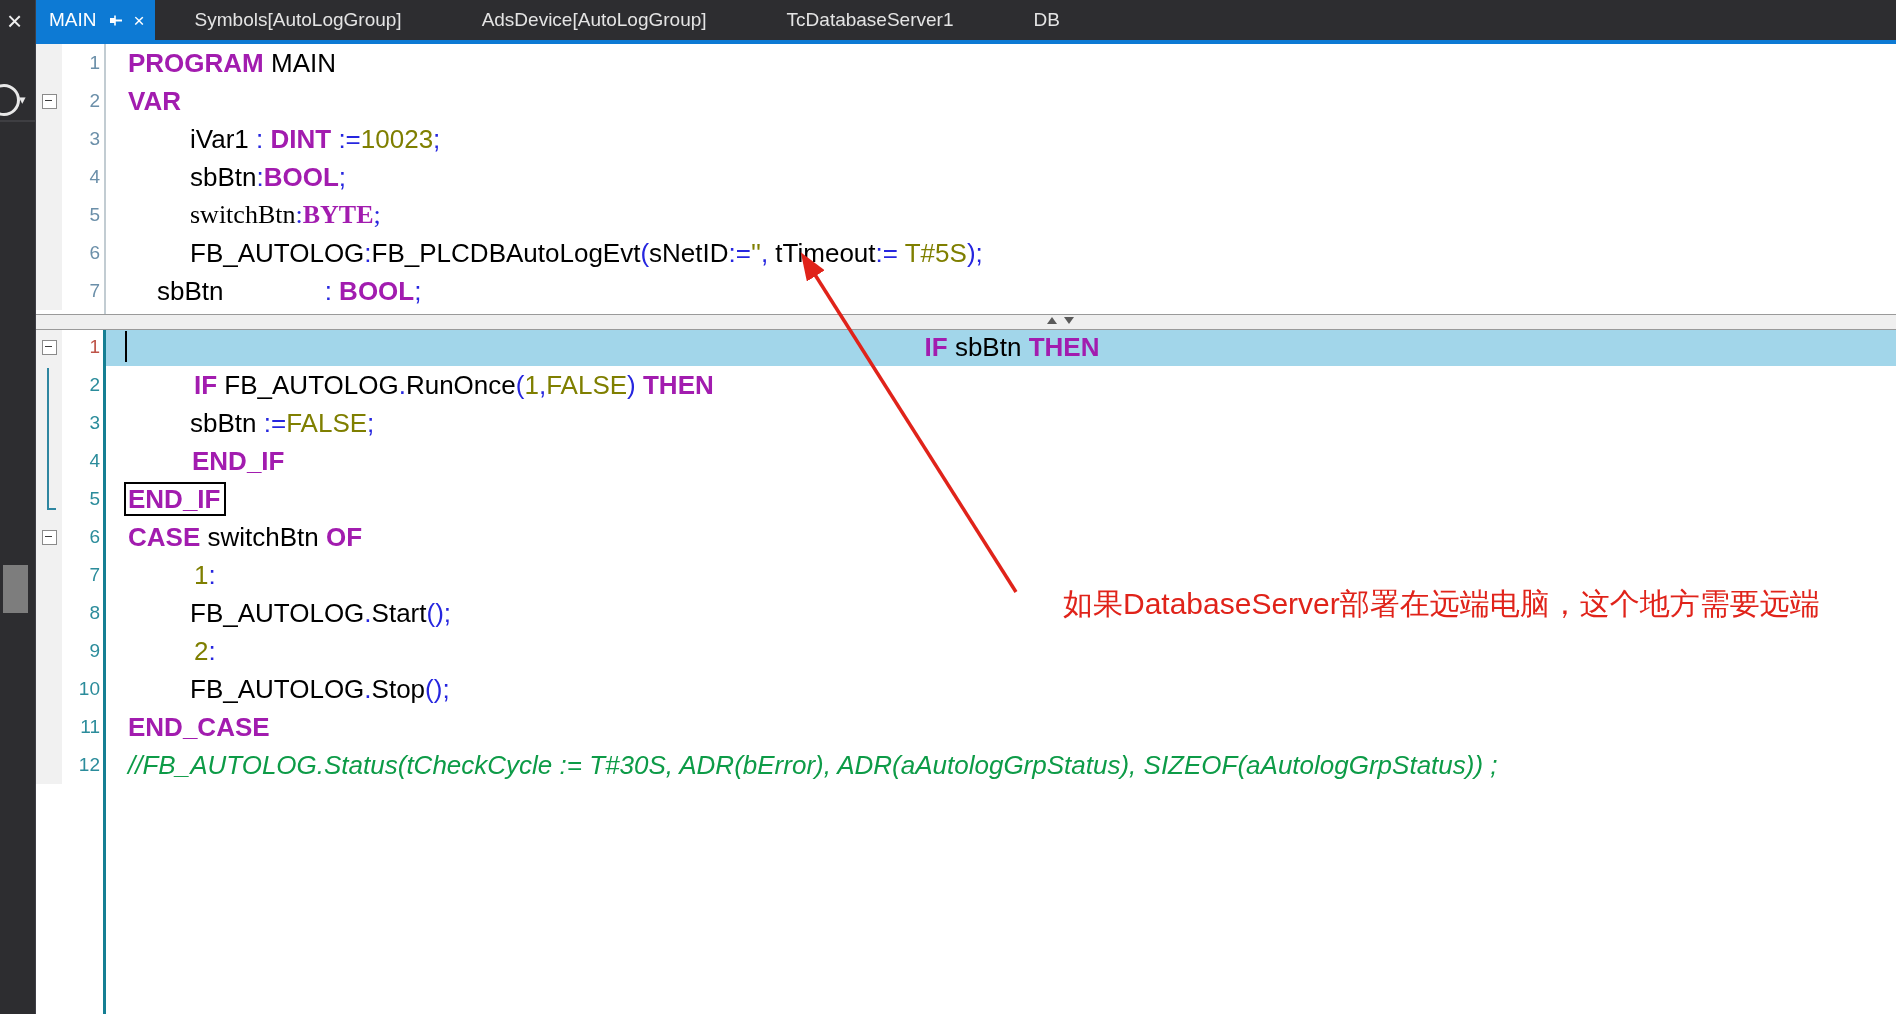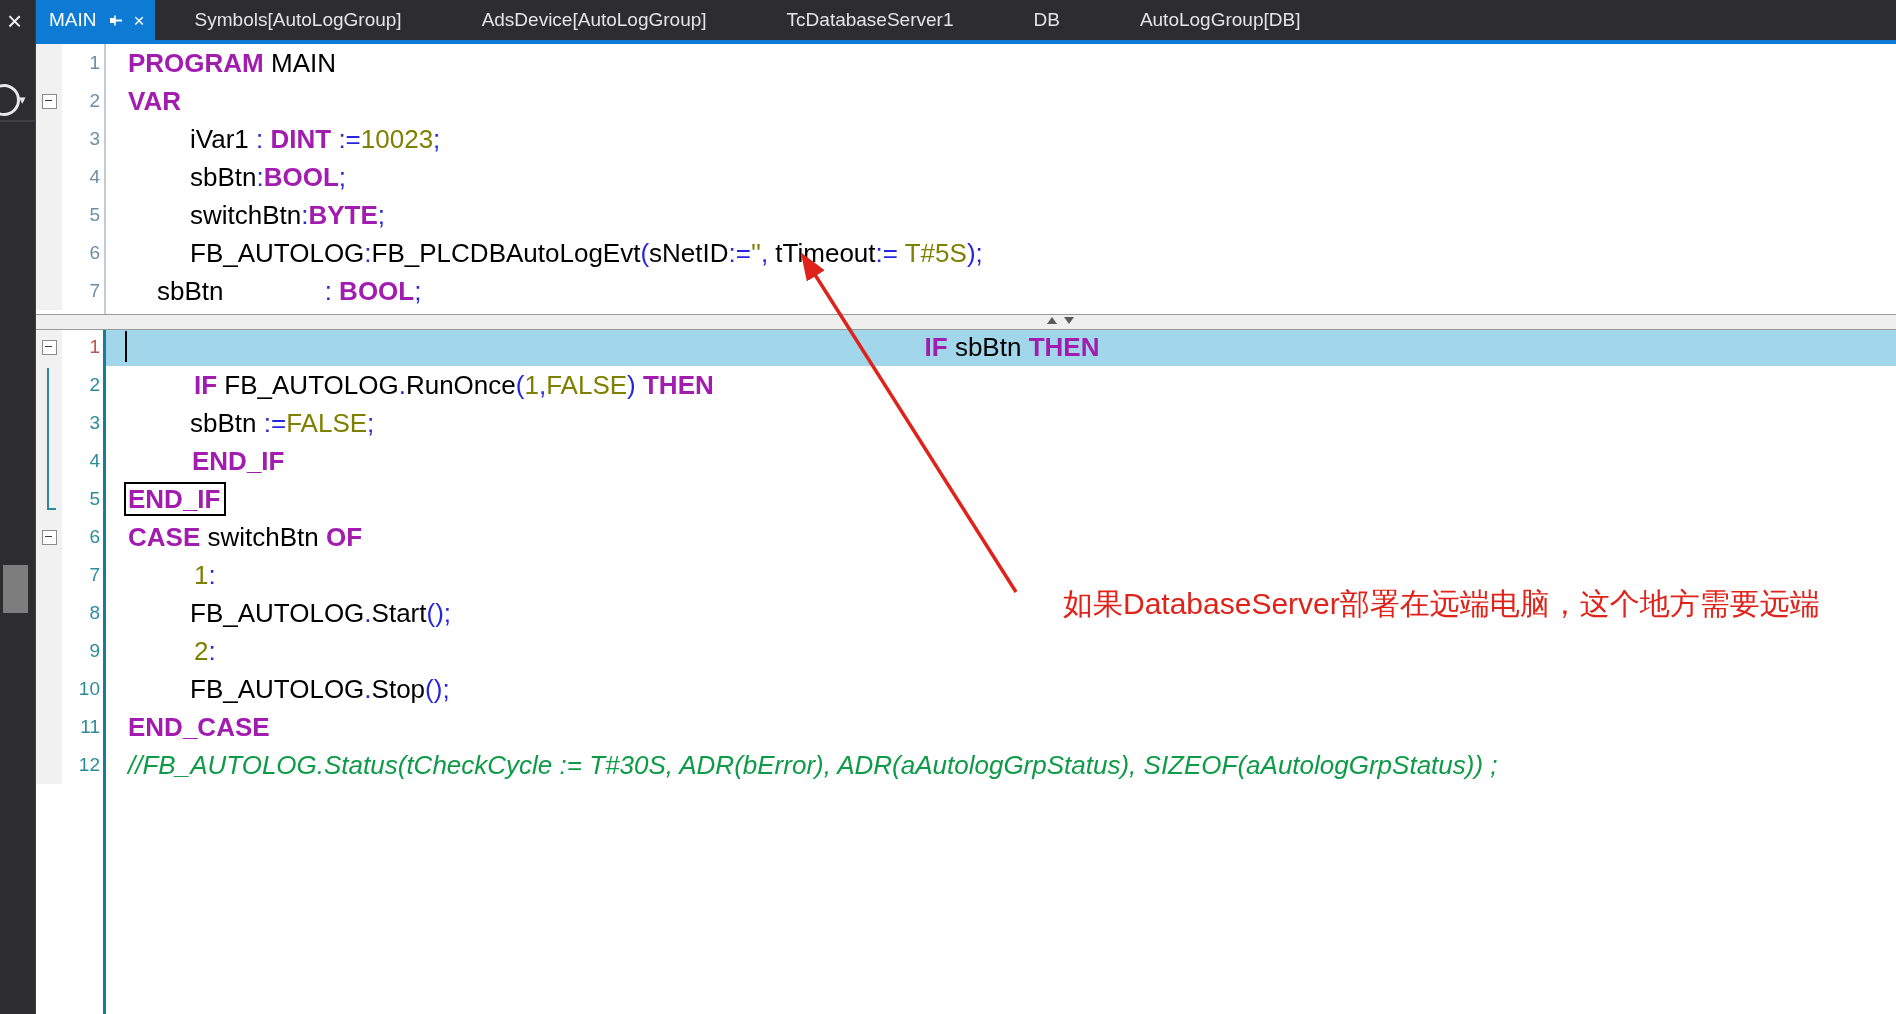--- a/index.html
+++ b/index.html
@@ -89,23 +89,20 @@
       </div>
     <div class="tab">
         <span>AdsDevice[AutoLogGroup]</span>
       </div>
     <div class="tab">
         <span>TcDatabaseServer1</span>
       </div>
     <div class="tab">
         <span>DB</span>
       </div>
-    <div class="tab">
-        <span>AutoLogGroup[DB]</span>
-      </div>
   </div>
   <div class="accent-line"></div>
 
   <div class="editor">
     <div class="pane top" id="top-pane">
       <div class="vsep top-sep"></div>
     <div class="code-row">
           <div class="fold-cell"></div>
           <div class="lnum red">1</div>
           <div class="ltext" style="padding-left: 22px;"><span class="c-k">PROGRAM</span><span class="c-p"> MAIN</span></div>
@@ -123,21 +120,21 @@
           <div class="ltext" style="padding-left: 84px;"><span class="c-p">iVar1 </span><span class="c-o">:</span><span class="c-p"> </span><span class="c-k">DINT</span><span class="c-p"> </span><span class="c-o">:=</span><span class="c-l">10023</span><span class="c-o">;</span></div>
         </div>
         <div class="code-row">
           <div class="fold-cell"></div>
           <div class="lnum">4</div>
           <div class="ltext" style="padding-left: 84px;"><span class="c-p">sbBtn</span><span class="c-o">:</span><span class="c-k">BOOL</span><span class="c-o">;</span></div>
         </div>
         <div class="code-row">
           <div class="fold-cell"></div>
           <div class="lnum">5</div>
-          <div class="ltext" style="padding-left: 84px;"><span class="c-p">switchBtn</span><span class="c-o">:</span><span class="c-k">BYTE</span><span class="c-o">;</span></div>
+          <div class="ltext" style="padding-left: 84px; font-family: Liberation Serif, serif;"><span class="c-p">switchBtn</span><span class="c-o">:</span><span class="c-k">BYTE</span><span class="c-o">;</span></div>
         </div>
         <div class="code-row">
           <div class="fold-cell"></div>
           <div class="lnum">6</div>
           <div class="ltext" style="padding-left: 84px;"><span class="c-p">FB_AUTOLOG</span><span class="c-o">:</span><span class="c-p">FB_PLCDBAutoLogEvt</span><span class="c-o">(</span><span class="c-p">sNetID</span><span class="c-o">:=</span><span class="c-l">''</span><span class="c-o">,</span><span class="c-p"> tTimeout</span><span class="c-o">:=</span><span class="c-p"> </span><span class="c-l">T#5S</span><span class="c-o">)</span><span class="c-o">;</span></div>
         </div>
         <div class="code-row">
           <div class="fold-cell"></div>
           <div class="lnum">7</div>
           <div class="ltext" style="padding-left: 51px;"><span class="c-p">sbBtn</span><span class="c-p">              </span><span class="c-o">:</span><span class="c-p"> </span><span class="c-k">BOOL</span><span class="c-o">;</span></div>

